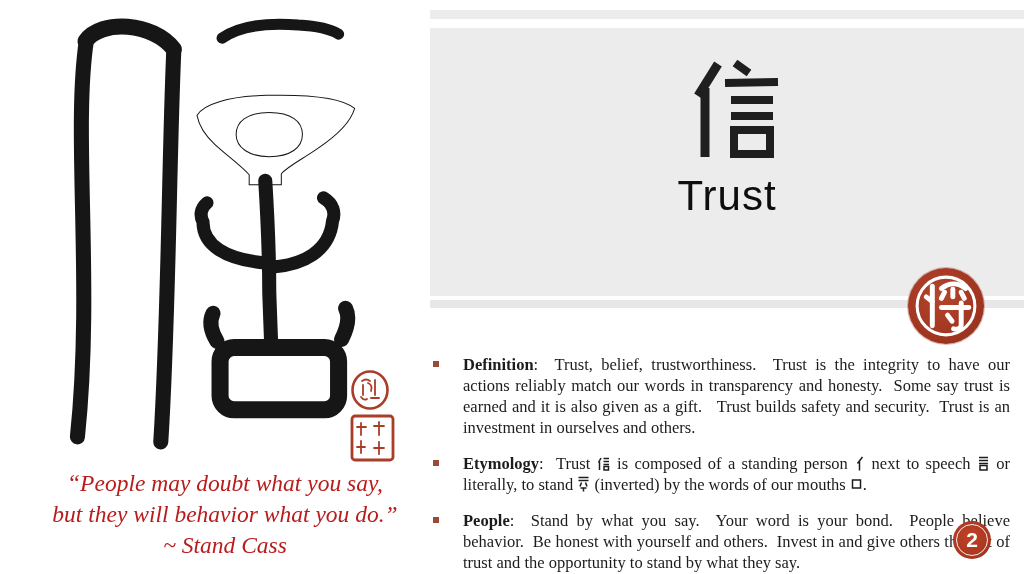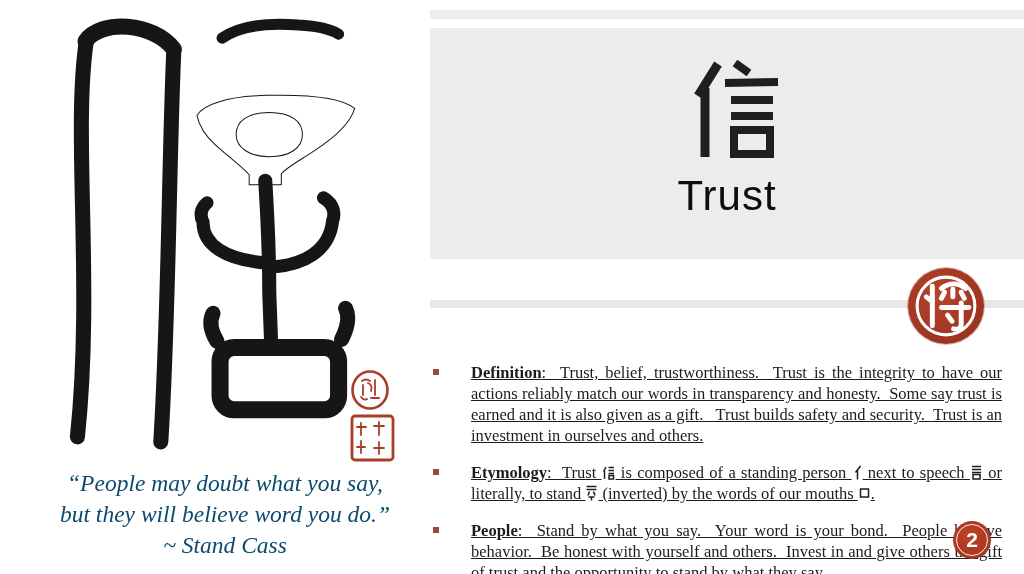--- a/index.html
+++ b/index.html
@@ -7,27 +7,27 @@
     position:relative;width:1024px;height:574px;background:#ffffff;
     overflow:hidden;font-family:"Liberation Serif",serif;margin:0 auto;
   }
   
   .calligraphy{position:absolute;left:56px;top:12px;width:302px;height:452px;}
   .calligraphy path{stroke:#161616;fill:none;stroke-linecap:round;}
   .seal-round{position:absolute;left:350px;top:369px;width:40px;height:42px;}
   .seal-square{position:absolute;left:350px;top:414px;width:45px;height:48px;}
   .quote{
     position:absolute;left:15px;top:468px;width:420px;text-align:center;
-    font-style:italic;font-size:23.5px;line-height:31px;color:#0c4a6e;
+    font-style:italic;font-size:23.5px;line-height:31px;color:#b91c1c;
   }
   
   .strip,.header{position:absolute;left:430px;width:594px;overflow:hidden;}
   .strip-top{top:10px;height:9px;}
   .strip-bottom{top:300px;height:8px;}
-  .header{top:28px;height:231px;}
+  .header{top:28px;height:268px;}
   .texfill{position:absolute;left:0;top:0;width:100%;height:100%;}
   .header-inner{
     position:relative;z-index:2;height:100%;display:flex;flex-direction:column;
     align-items:center;
   }
   .hanzi-big{margin-top:32px;width:100px;height:100px;transform:translateX(8px);}
   .hanzi-big path,.hanzi-big rect{stroke:#1f1f1f;fill:none;}
   .title{
     margin-top:12px;font-family:"Liberation Sans",sans-serif;font-size:42px;
     color:#0d0d0d;letter-spacing:1px;
@@ -36,21 +36,21 @@
     position:absolute;left:908px;top:268px;width:76px;height:76px;z-index:5;
     border-radius:50%;background:radial-gradient(circle at 42% 38%,#b5452c 0%,#a23722 55%,#8f2f1c 100%);
     box-shadow:0 0 0 1px rgba(160,55,35,.35);
   }
   .seal-badge svg{position:absolute;left:0;top:0;width:100%;height:100%;}
   
   .bullets{position:absolute;left:430px;top:346px;width:588px;}
   .bullet{position:relative;padding-left:25px;margin:0 0 15px 0;}
   .marker{position:absolute;left:3px;top:7px;width:6px;height:6px;background:#9c4a38;}
   .btext{
-    margin:16px;font-size:16.5px;line-height:21px;color:#1c1c1c;text-align:justify;text-decoration:underline;
+    margin:8px;font-size:16.5px;line-height:21px;color:#1c1c1c;text-align:justify;
   }
   .blabel{font-weight:bold;}
   .hz{vertical-align:-3px;}
   .hz path,.hz rect{stroke:#1c1c1c;fill:none;stroke-width:1.5;}
   
   .page-badge{
     position:absolute;left:953px;top:521px;width:38px;height:38px;border-radius:50%;
     background:radial-gradient(circle at 44% 40%,#bf4226 0%,#ab3820 60%,#93301b 100%);
     display:flex;align-items:center;justify-content:center;
   }
@@ -107,21 +107,21 @@
         <path d="M7,33 h8"></path>
       <path d="M29,8 v13"></path>
         <path d="M24,12 h10"></path>
         <path d="M29,28 v12"></path>
         <path d="M24,34 h10"></path>
     </g>
   </svg>
 
   <div class="quote">
     <div>“People may doubt what you say,</div>
-    <div>but they will believe word you do.”</div>
+    <div>but they will behavior what you do.”</div>
     <div>~ Stand Cass</div>
   </div>
 
   <div class="strip strip-top">
     <svg class="texfill" preserveAspectRatio="none">
       <filter id="t1">
           <feTurbulence type="fractalNoise" baseFrequency="0.06 0.05" numOctaves="3" seed="4" stitchTiles="stitch"></feTurbulence>
       <feColorMatrix type="matrix" values="0 0 0 0 0.84  0 0 0 0 0.84  0 0 0 0 0.84  0.9 0.9 0.9 0 0"></feColorMatrix>
         </filter>
       <rect width="100%" height="100%" fill="#ececec"></rect>

